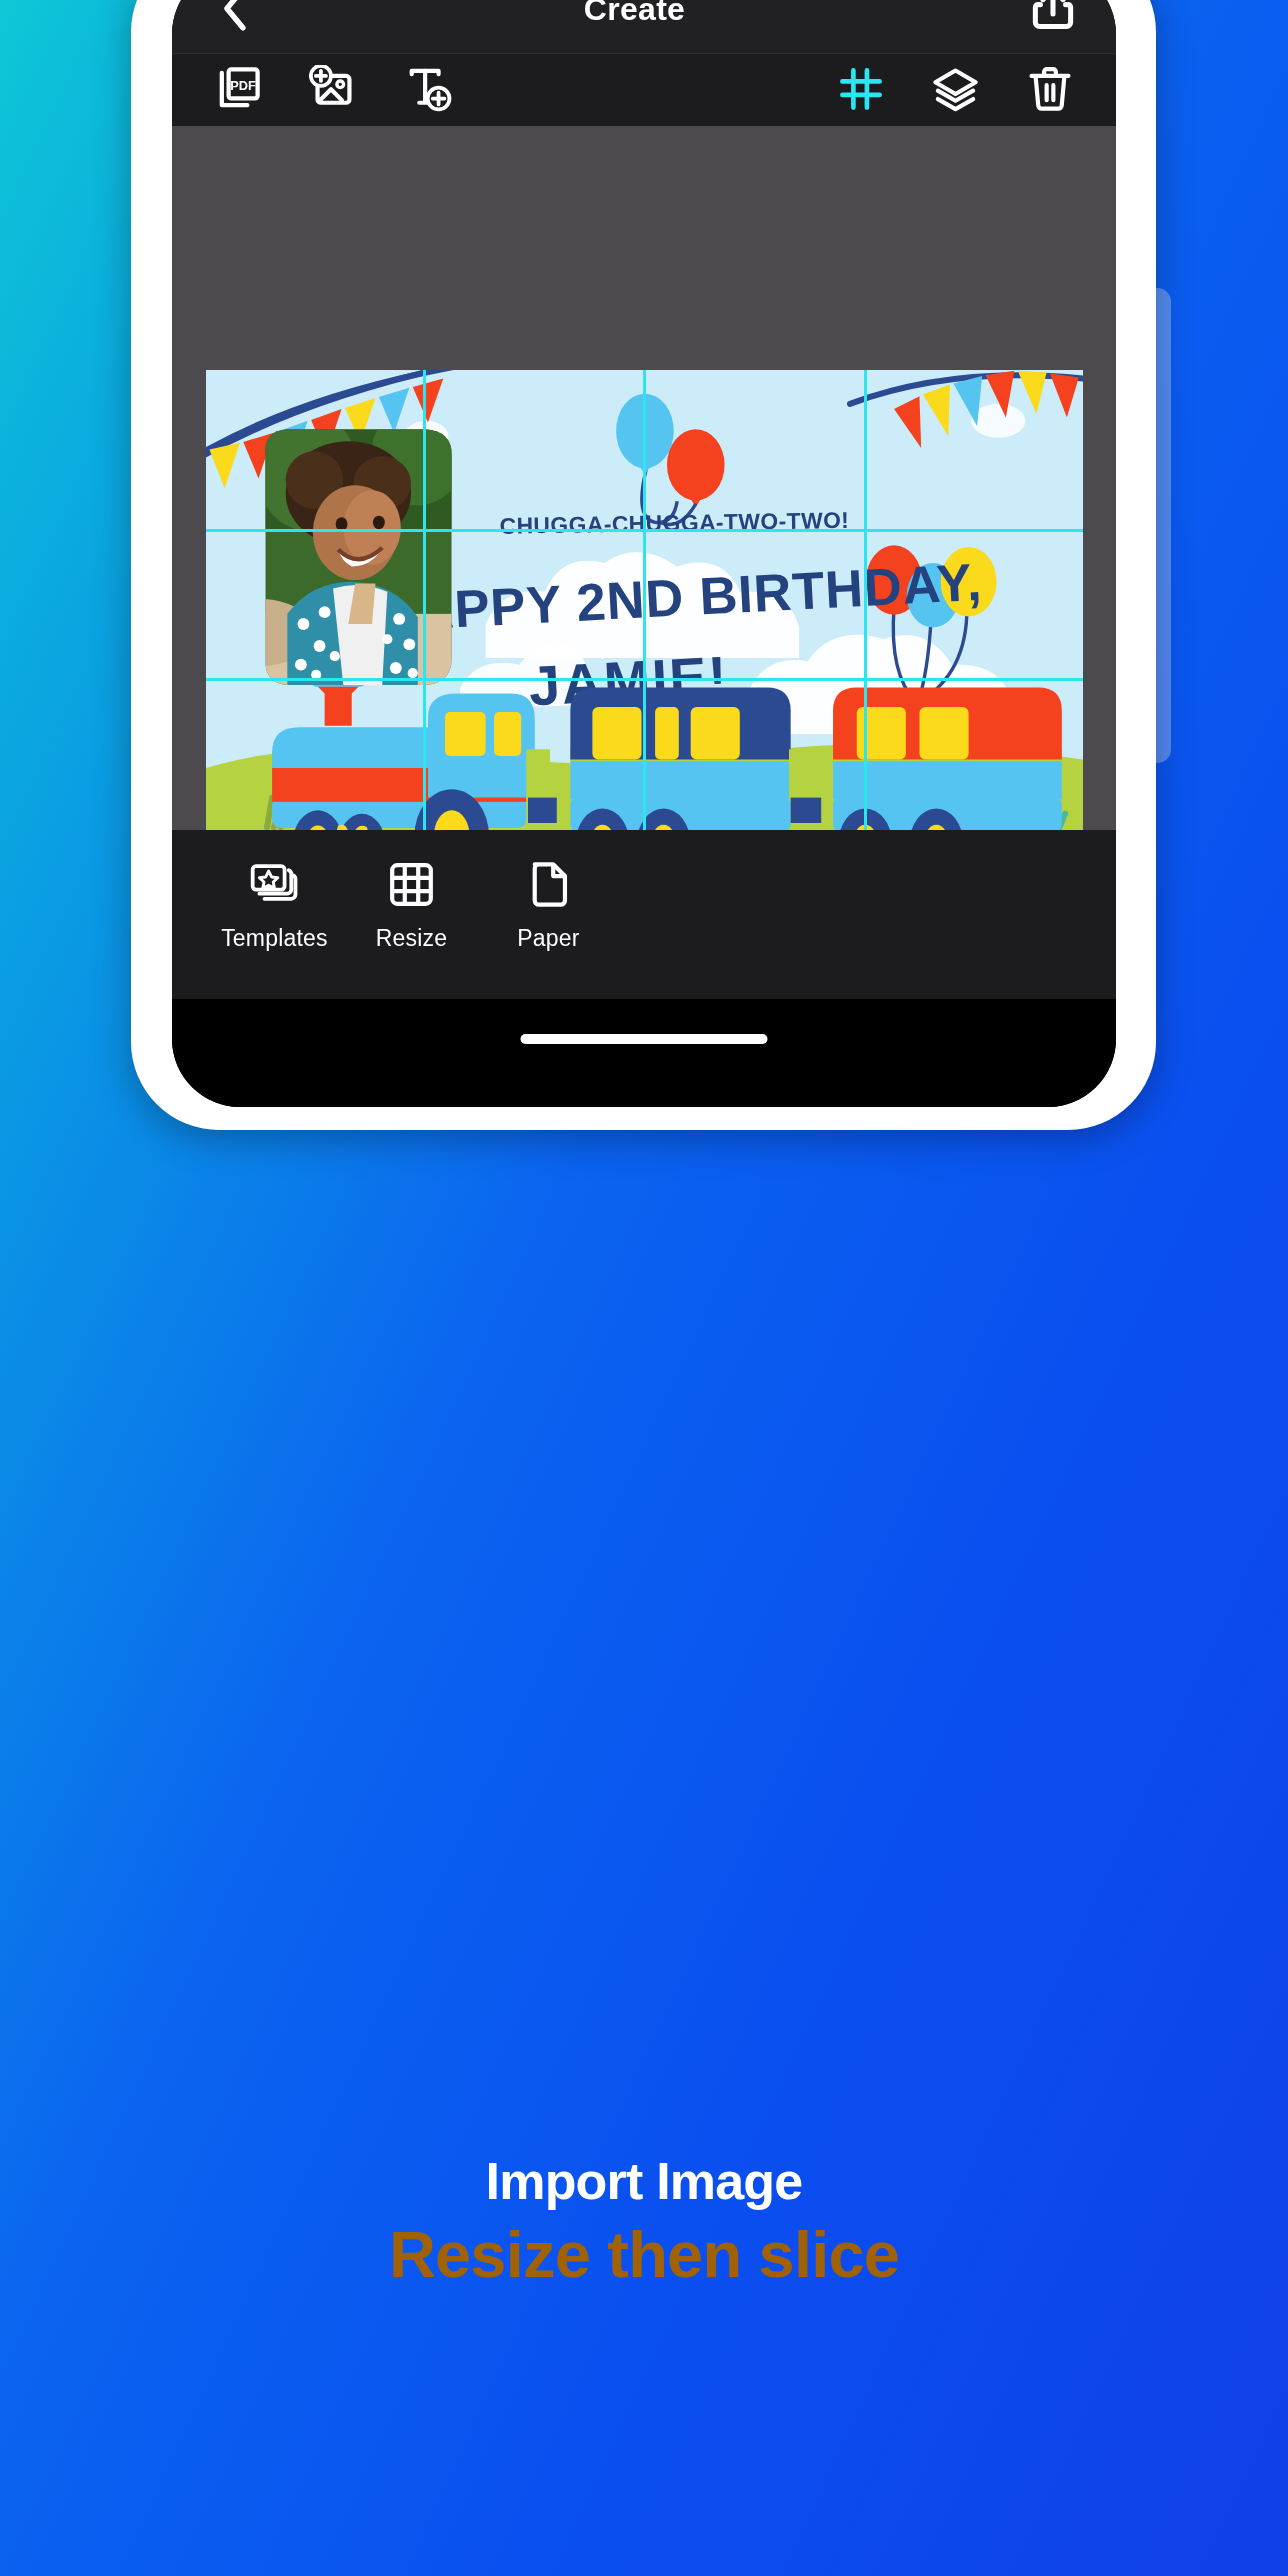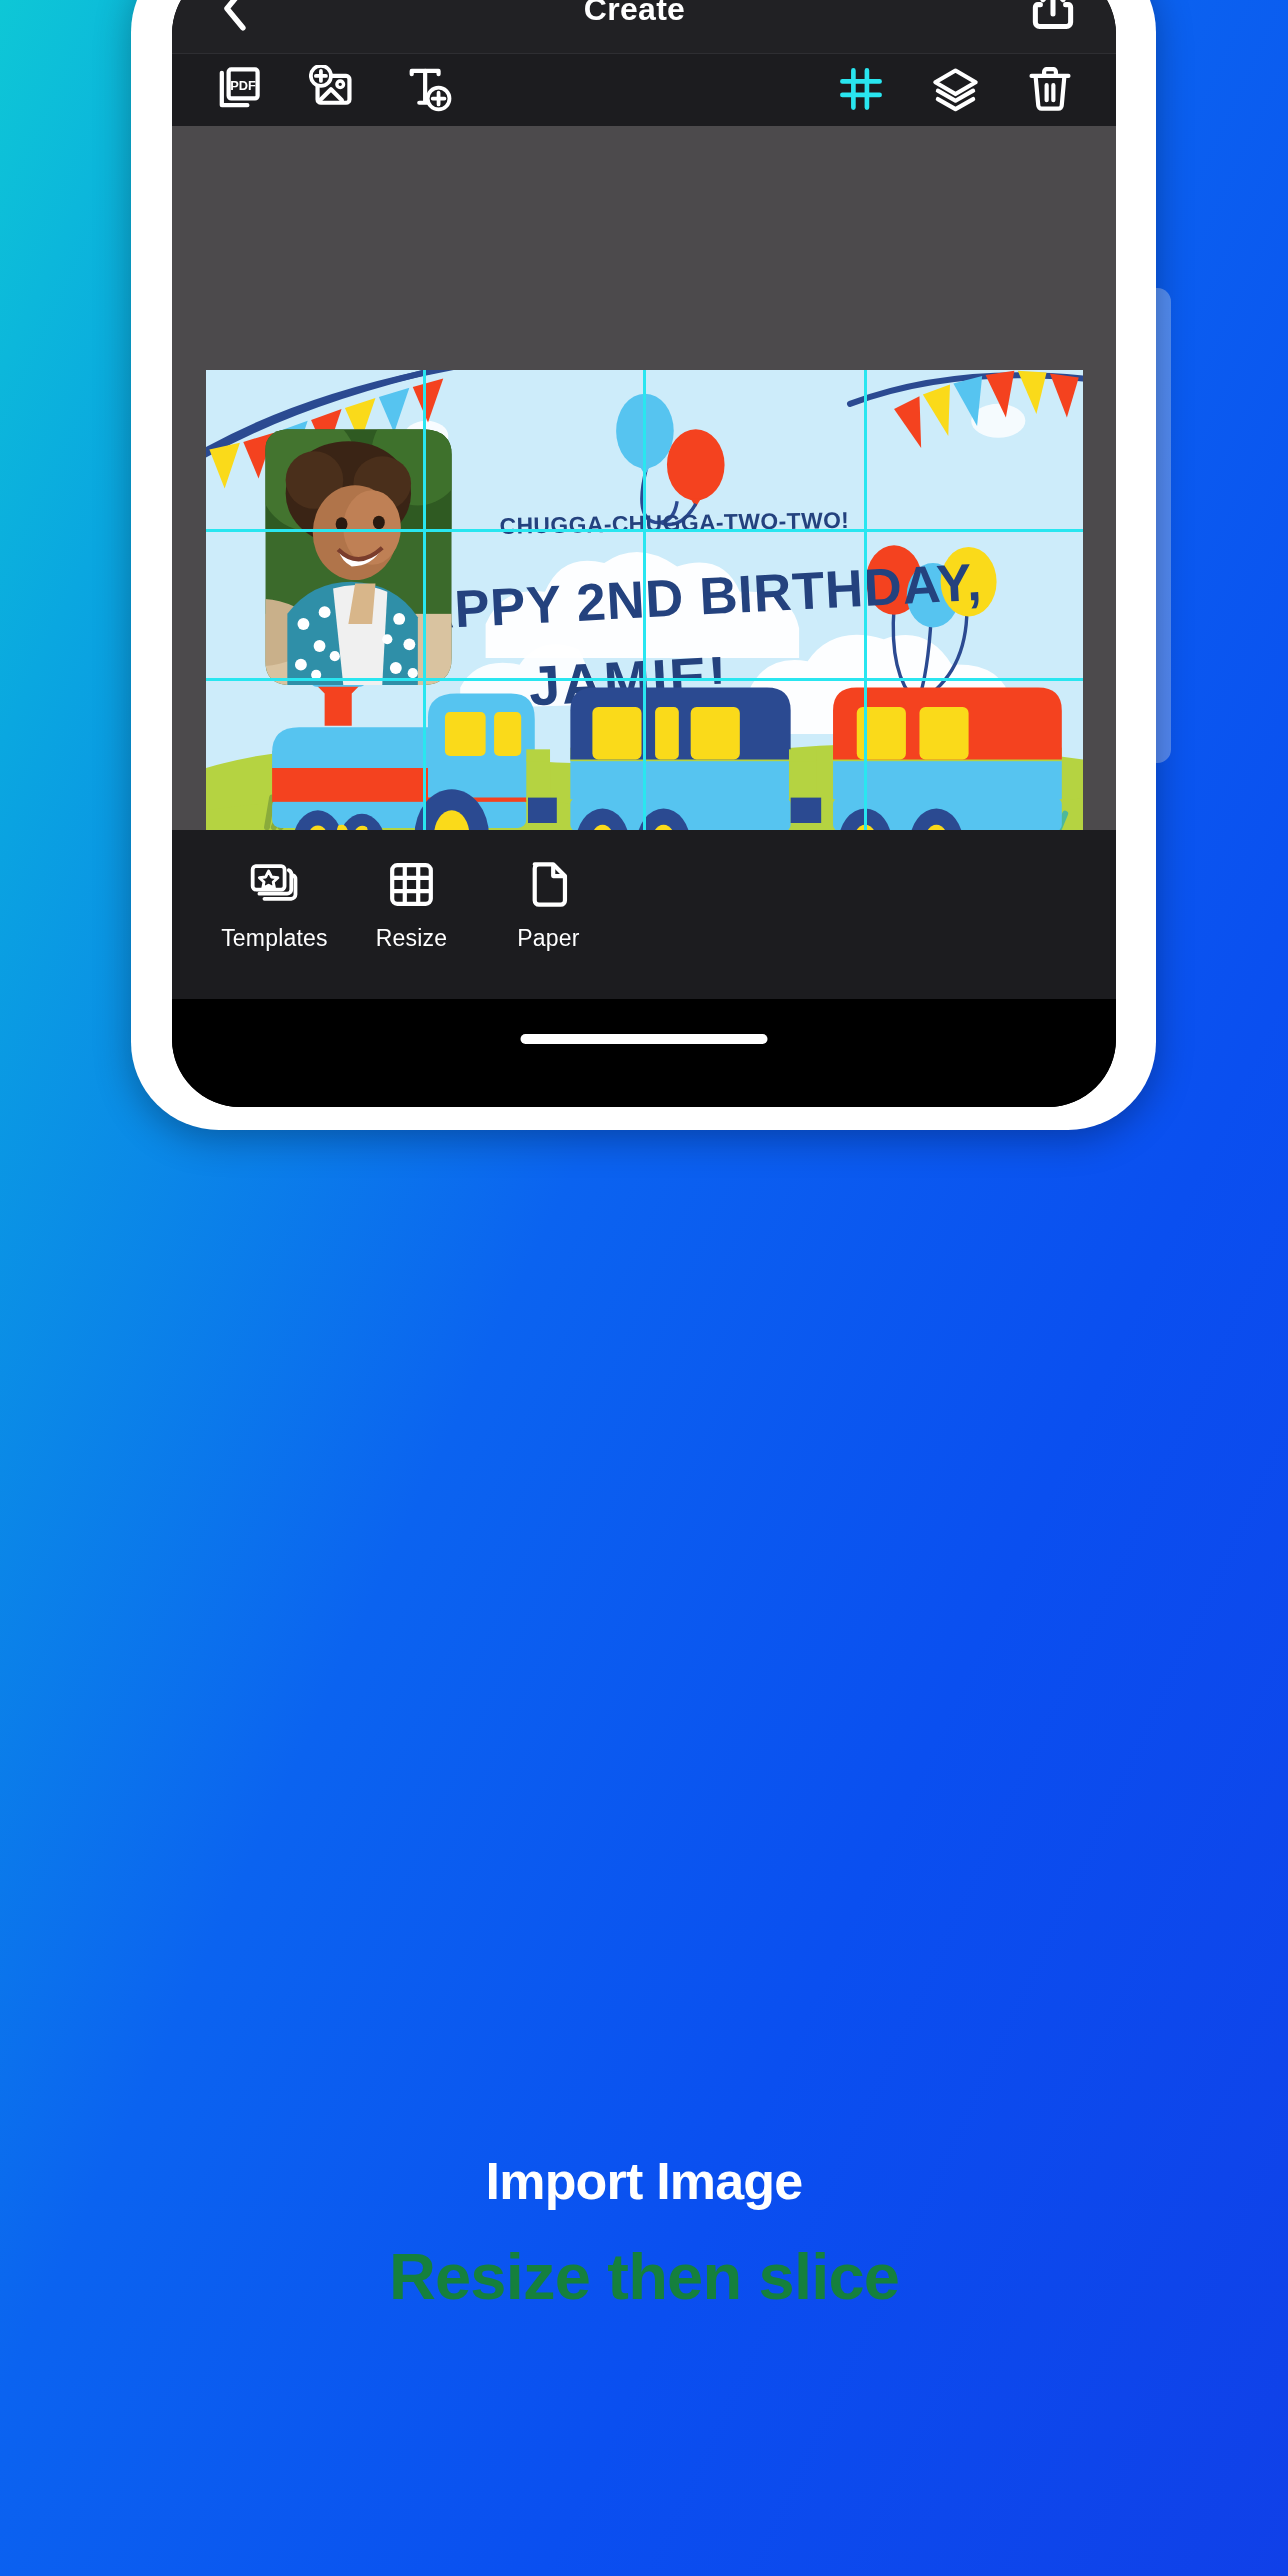--- a/index.html
+++ b/index.html
@@ -79,21 +79,21 @@
   #home-indicator{
     position:absolute; left:50%; transform:translateX(-50%); top:34px;
     width:247px; height:10.2px; border-radius:5.1px; background:#ffffff;
   }
 
   
   #promo{
     position:absolute; left:0; top:2152px; width:100%; text-align:center;
   }
   #promo-line1{ color:#ffffff; font-size:52px; font-weight:700; letter-spacing:-0.8px; line-height:1.15; }
-  #promo-line2{ color:#15803d; font-size:65px; font-weight:700; letter-spacing:-0.8px; line-height:1.15; margin-top:28px; }
+  #promo-line2{ color:#a16207; font-size:65px; font-weight:700; letter-spacing:-0.8px; line-height:1.15; margin-top:6px; }
 </style>
 </head>
 <body>
 
 <div id="phone-shadow-right"></div>
 <div id="phone-frame"></div>
 
 <div id="phone-screen">
 <div id="screen-inner">
 

